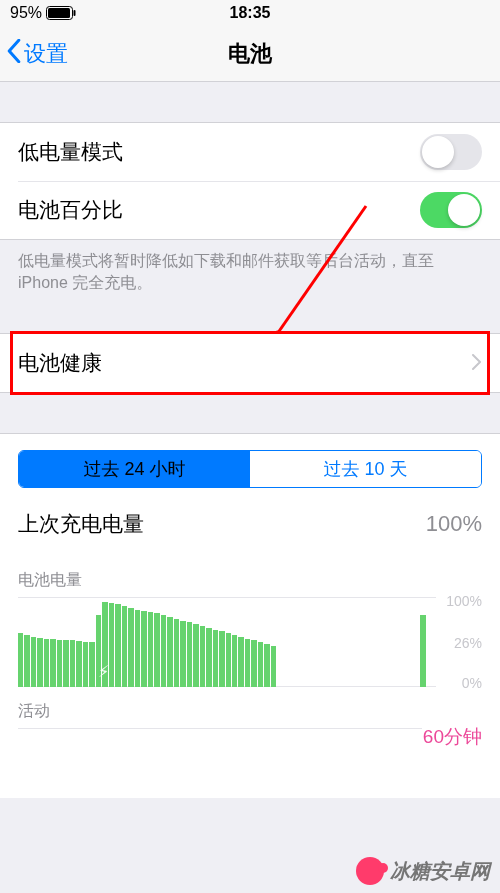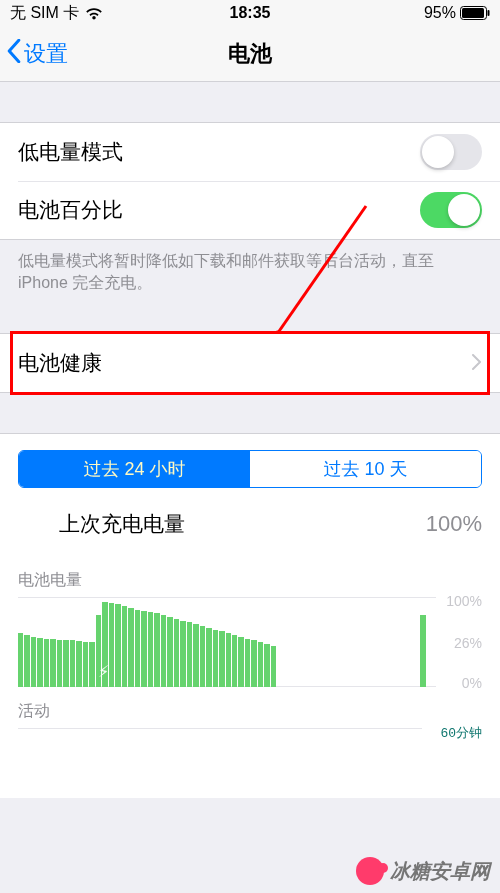--- a/index.html
+++ b/index.html
@@ -23,56 +23,48 @@
 .switch.on .knob { right: 2px; }
 .switch.off .knob { left: 2px; }
 .footer-note { padding: 10px 18px 0 18px; font-size: 16px; color: #8e8e93; line-height: 1.35; }
 .highlight-wrap { position: relative; }
 .highlight-rect { position: absolute; top: -2px; left: 10px; right: 10px; bottom: -2px; border: 3px solid #ff0000; pointer-events: none; }
 .chevron { color: #c7c7cc; }
 .arrow-overlay { position: absolute; pointer-events: none; }
 .seg-wrap { padding: 16px; }
 .seg { display: flex; border: 1px solid #007aff; border-radius: 6px; overflow: hidden; height: 38px; }
 .seg-btn { flex: 1; display: flex; align-items: center; justify-content: center; font-size: 18px; }
-.seg-btn.active { background: #007aff; color: #fef9c3; }
+.seg-btn.active { background: #007aff; color: #000000; }
 .seg-btn.inactive { background: #fff; color: #007aff; }
 .section { background: #fff; padding: 0 18px; }
 .last-charge { display: flex; justify-content: space-between; align-items: flex-start; padding: 6px 0 18px 0; }
-.lc-left .t1 { font-size: 21px; margin-left: 41px; }
+.lc-left .t1 { font-size: 21px; }
 .lc-left .t2 { font-size: 17px; color: #8e8e93; margin-top: 4px; }
 .lc-right { font-size: 22px; color: #8e8e93; align-self: center; }
 .chart-title { font-size: 16px; color: #8e8e93; padding-top: 14px; }
 .chart-box { position: relative; height: 90px; margin-top: 6px; }
 .chart-box .ylab { position: absolute; right: 0; font-size: 14px; color: #c7c7cc; }
 .chart-box .ylab.top { top: -4px; }
 .chart-box .ylab.bot { bottom: -4px; }
 .chart-box .baseline { position: absolute; left: 0; right: 46px; bottom: 0; height: 1px; background: #e5e5ea; }
 .chart-box .topline { position: absolute; left: 0; right: 46px; top: 0; height: 1px; background: #e5e5ea; }
 .bars { position: absolute; left: 0; right: 50px; bottom: 0; top: 0; display: flex; align-items: flex-end; gap: 1px; }
 .bars .b { flex: 1; background: #66d36e; }
 .activity-box { position: relative; height: 50px; margin-top: 6px; }
-.activity-box .ylab { position: absolute; right: 0; top: -4px; font-size: 13px; color: #0f766e; font-family: Liberation Mono, monospace; }
+.activity-box .ylab { position: absolute; right: 0; top: -4px; font-size: 19px; color: #ec4899; }
 .activity-box .topline { position: absolute; left: 0; right: 60px; top: 0; height: 1px; background: #e5e5ea; }
 .watermark { position: absolute; right: 10px; bottom: 8px; display: flex; align-items: center; gap: 6px; font-size: 20px; font-style: italic; font-weight: 700; color: #757575; }
 .watermark .cookie { width: 28px; height: 28px; border-radius: 50%; background: #ff3b6b; position: relative; }
 .watermark .cookie::after { content: ""; position: absolute; right: -4px; top: 6px; width: 10px; height: 10px; border-radius: 50%; background: #ff3b6b; }
 .bolt { position: absolute; left: 80px; bottom: 6px; color: rgba(255,255,255,0.9); font-size: 16px; }
 </style>
 </head>
 <body>
 
 <div class="status-bar">
-  <div class="status-left">
-    <span>无 SIM 卡</span>
-    <span class="wifi-icon">
-      <svg width="18" height="13" viewBox="0 0 18 13">
-          <path d="M9 12.5c.9 0 1.7-.8 1.7-1.7S9.9 9.1 9 9.1s-1.7.8-1.7 1.7.8 1.7 1.7 1.7zM4.4 7.7l1.3 1.3C6.6 8.1 7.8 7.6 9 7.6s2.4.5 3.3 1.4l1.3-1.3C12.3 6.4 10.7 5.8 9 5.8S5.7 6.4 4.4 7.7zM1.2 4.5l1.3 1.3C4.3 4 6.6 3.1 9 3.1s4.7.9 6.5 2.7l1.3-1.3C14.6 2.3 11.9 1.2 9 1.2S3.4 2.3 1.2 4.5z" fill="#000"></path>
-        </svg>
-    </span>
-  </div>
   <div class="status-center">18:35</div>
   <div class="status-right">
     <span>95%</span>
     <span class="battery-icon">
       <svg width="30" height="14" viewBox="0 0 30 14">
           <rect x="0.5" y="0.5" width="26" height="13" rx="3" ry="3" fill="none" stroke="#000"></rect>
           <rect x="2" y="2" width="22" height="10" rx="1.5" fill="#000"></rect>
           <rect x="27.5" y="4" width="2" height="6" rx="1" fill="#000"></rect>
         </svg>
     </span>

